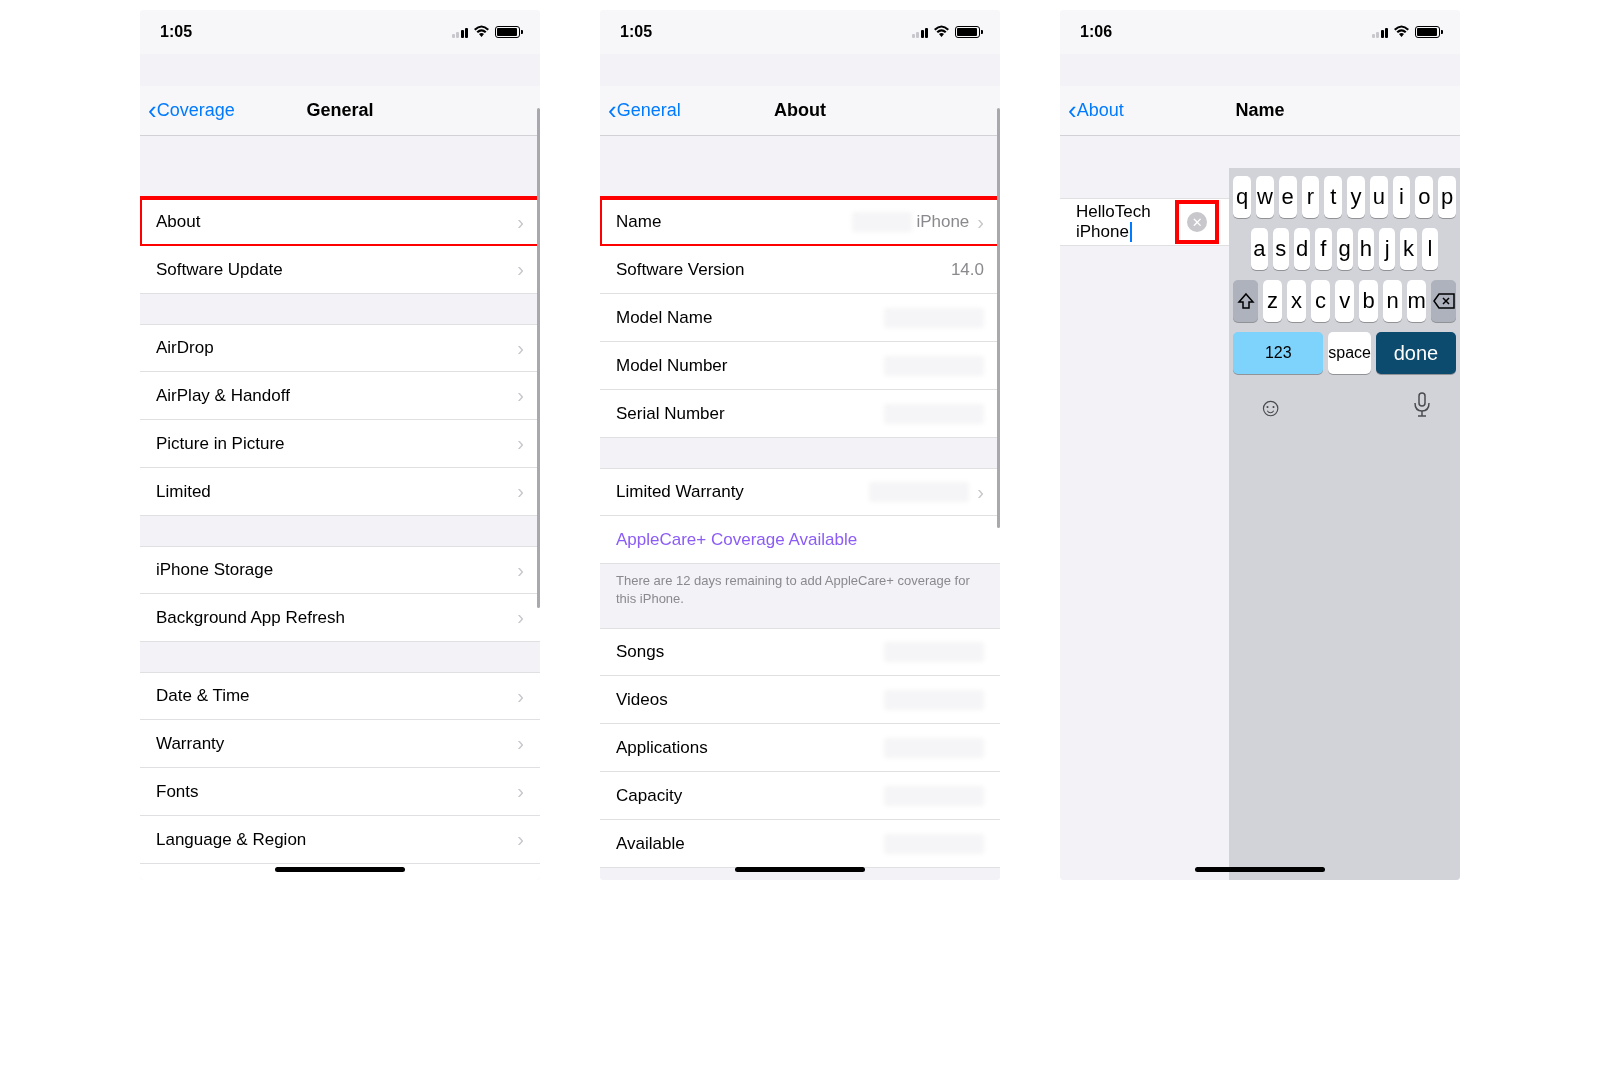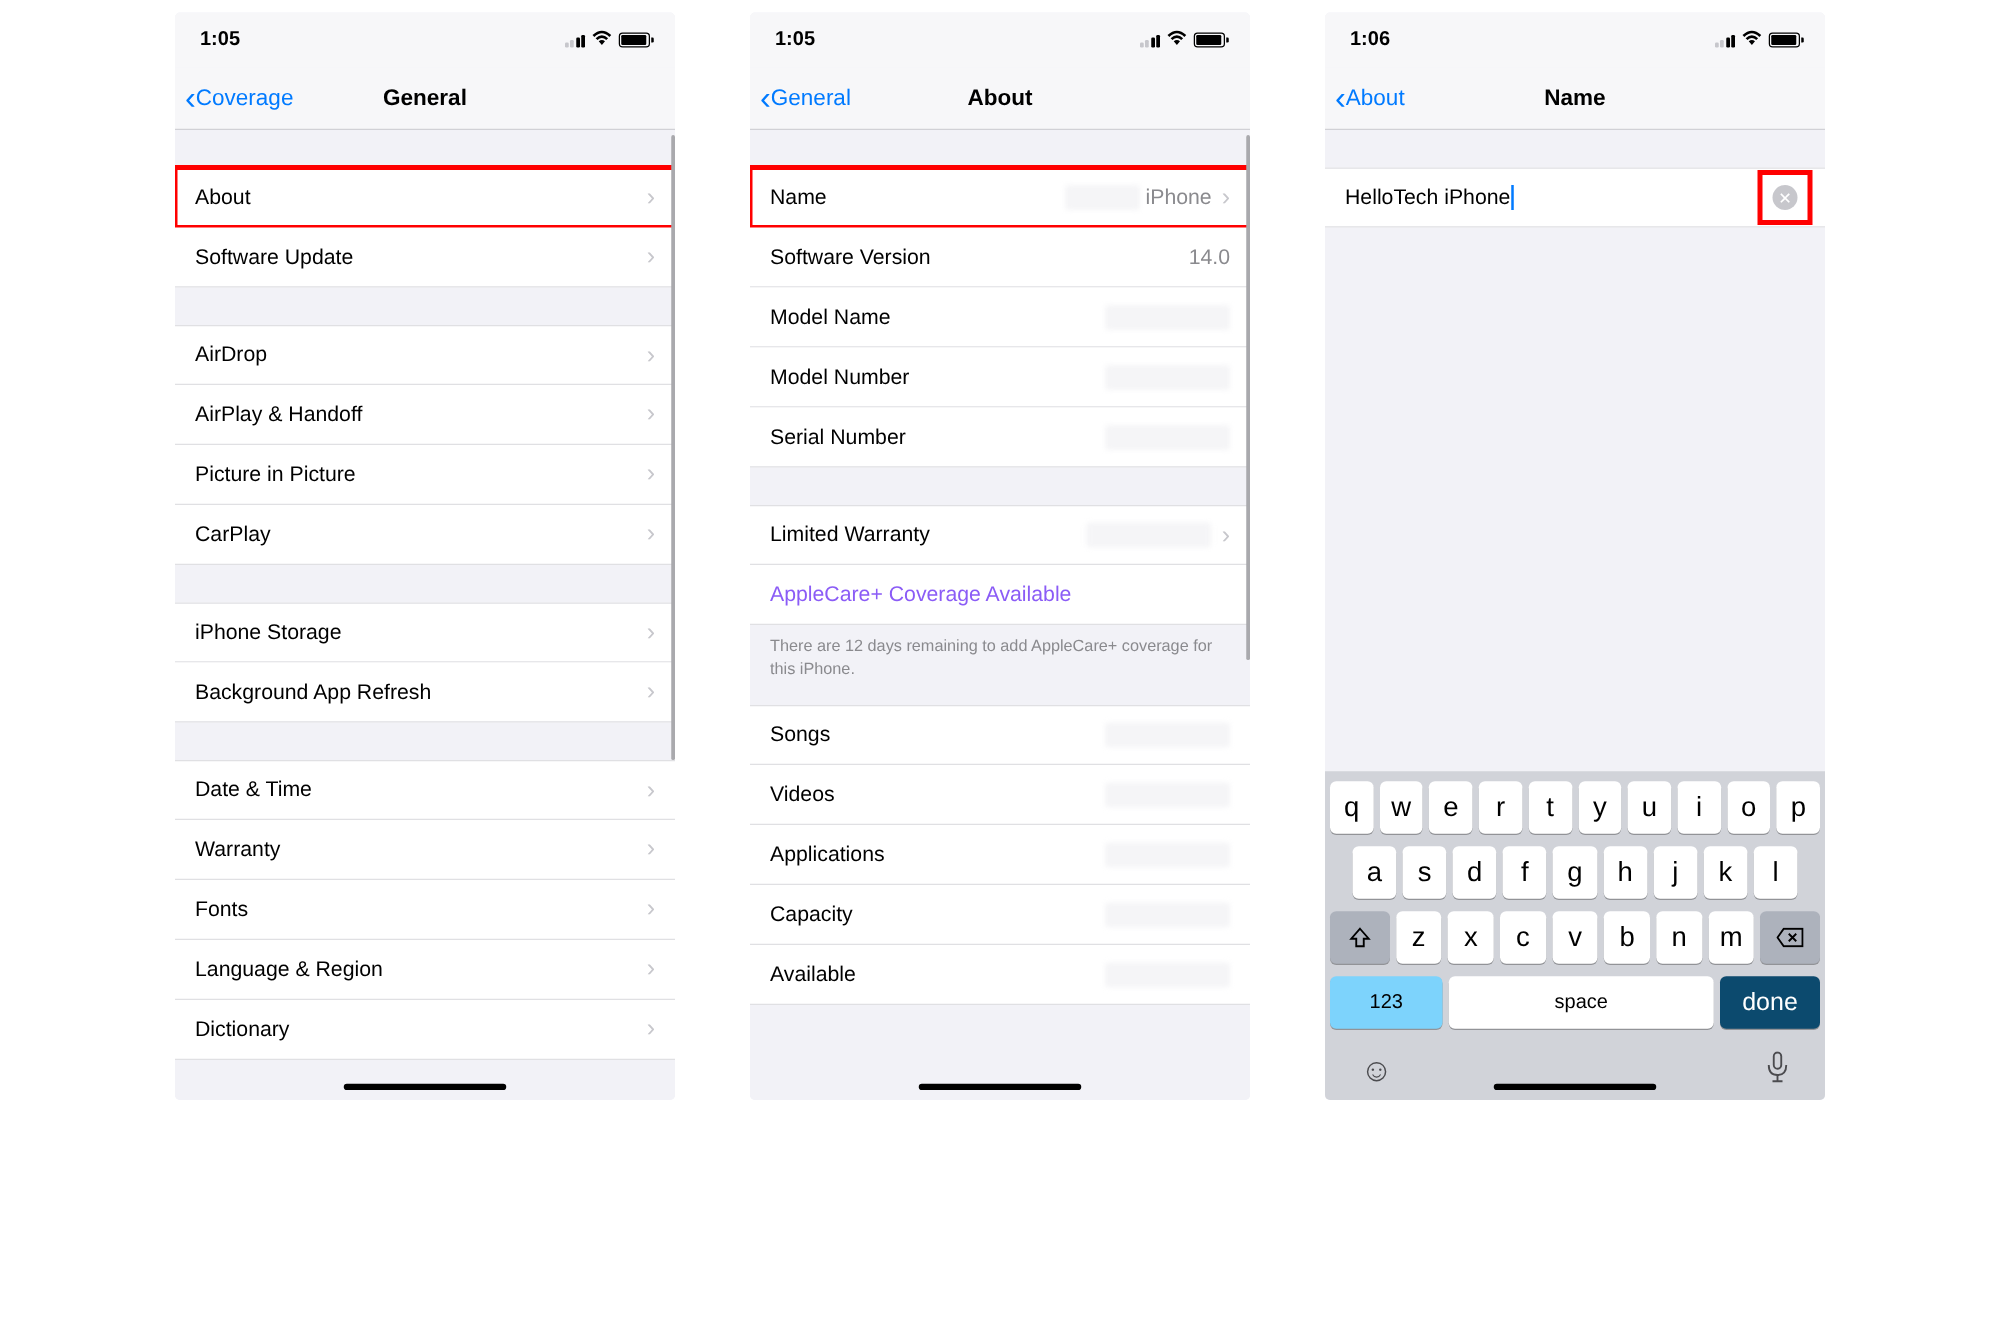--- a/index.html
+++ b/index.html
@@ -13,20 +13,21 @@
     }
     .phone {
       width: 400px;
       height: 870px;
       background: #f2f2f7;
       border-radius: 4px;
       overflow: hidden;
       position: relative;
       display: flex;
       flex-direction: column;
+      gap: 32px;
     }
     .status-bar {
       height: 44px;
       background: #f7f7f9;
       display: flex;
       align-items: center;
       justify-content: space-between;
       padding: 0 20px;
       font-size: 16px;
       font-weight: 600;
@@ -292,21 +293,21 @@
         </div>
         <div class="row">
           <span class="row-label">AirPlay &amp; Handoff</span>
           <span class="chevron-right">›</span>
         </div>
         <div class="row">
           <span class="row-label">Picture in Picture</span>
           <span class="chevron-right">›</span>
         </div>
         <div class="row">
-          <span class="row-label">CarPlay</span>
+          <span class="row-label">Limited</span>
           <span class="chevron-right">›</span>
         </div>
       </div>
       <div class="section">
         <div class="row">
           <span class="row-label">iPhone Storage</span>
           <span class="chevron-right">›</span>
         </div>
         <div class="row">
           <span class="row-label">Background App Refresh</span>
@@ -473,21 +474,21 @@
         </span>
     </div>
   </div>
   <div class="nav-bar">
     <div class="back-btn">
       <span class="back-chevron">‹</span>
       <span>About</span>
     </div>
     <div class="nav-title">Name</div>
   </div>
-  <div class="content" style="display:flex;flex-direction:column;">
+  <div class="content" style="display:flex;flex-direction:row;">
     <div class="input-row">
       <span style="font-size:17px;"><span>HelloTech iPhone</span><span class="cursor"></span></span>
       <div style="flex:1"></div>
       <div class="clear-wrap highlight">
         <div class="clear-btn">
           <span>✕</span>
         </div>
       </div>
     </div>
     <div style="flex:1"></div>

